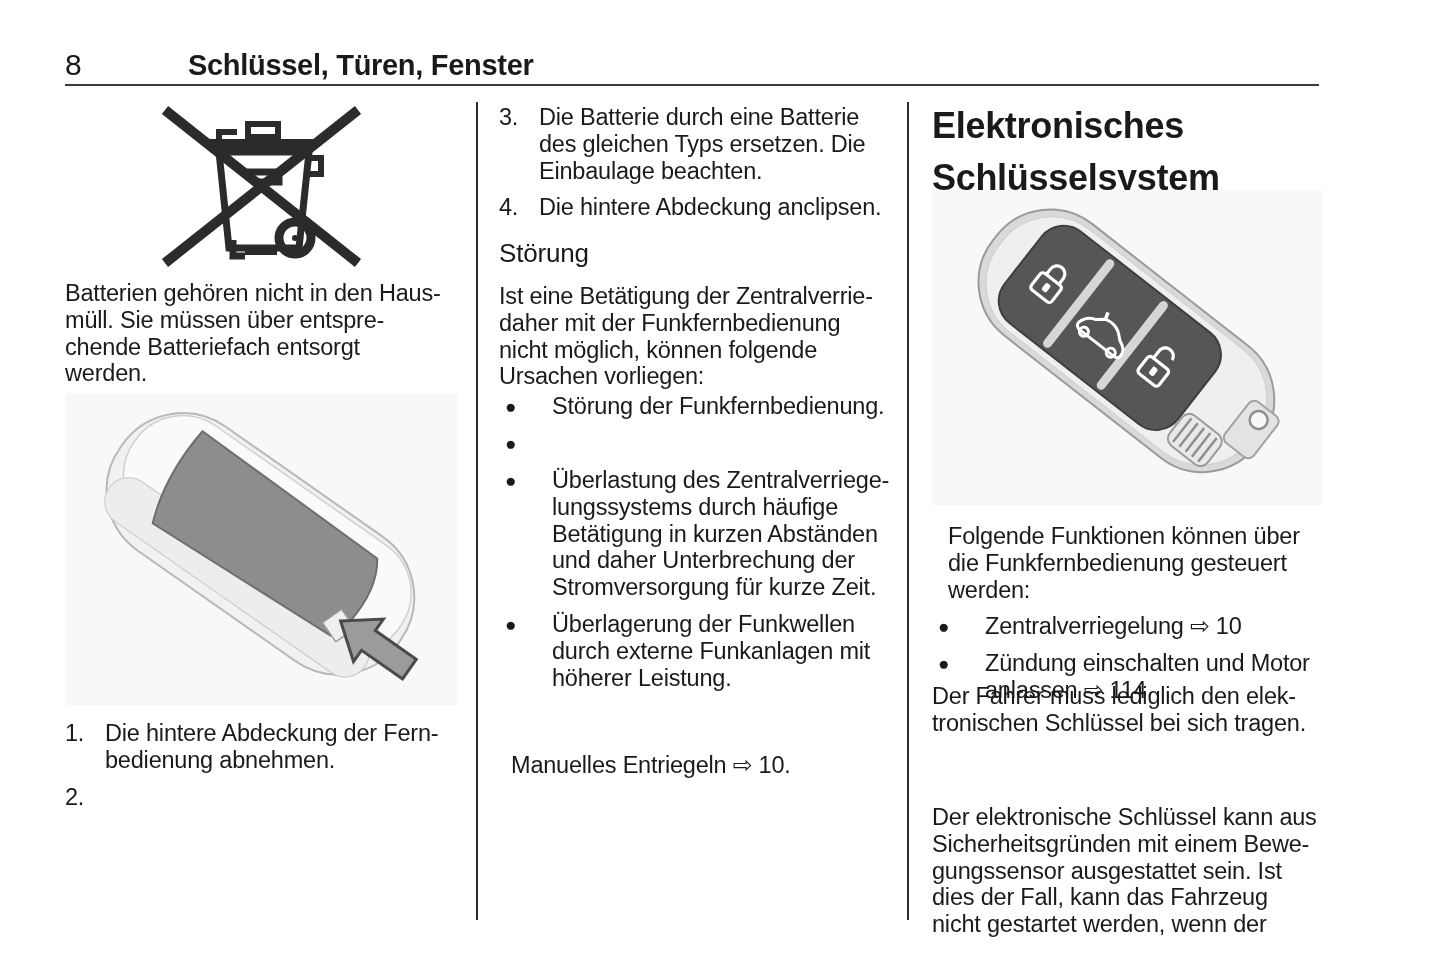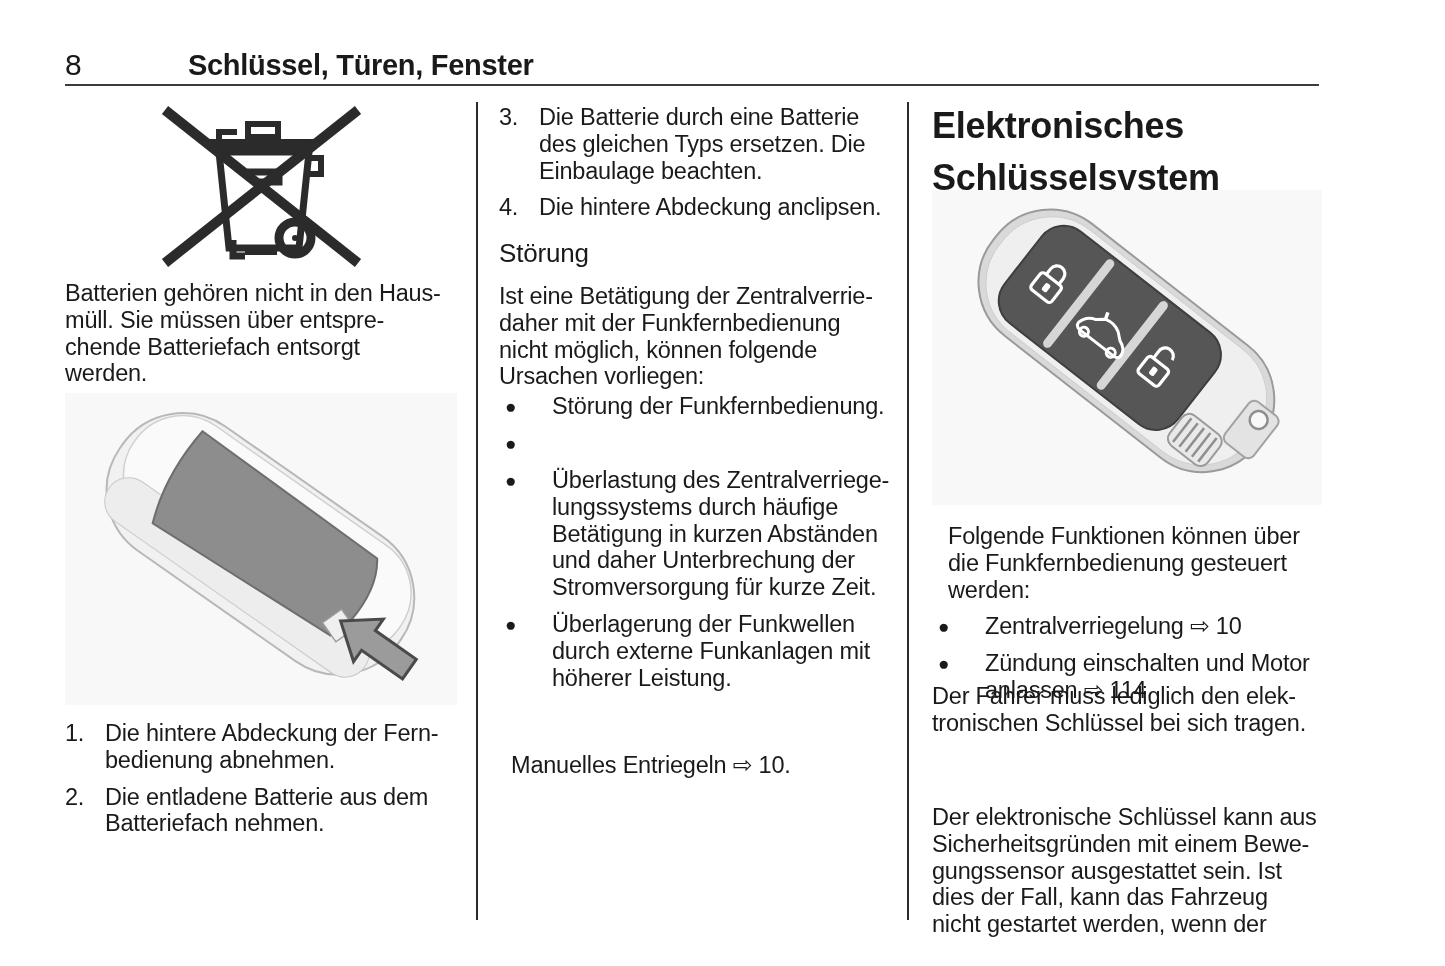--- a/index.html
+++ b/index.html
@@ -111,22 +111,20 @@
   </div>
 
   <div class="abs body-text" id="col1-steps">
     <div class="step-row">
       <span class="step-num">1.</span>
       <span class="pre">Die hintere Abdeckung der Fern-
 bedienung abnehmen.</span>
     </div>
     <div class="step-row">
       <span class="step-num">2.</span>
-      <span class="pre">Die entladene Batterie aus dem
-Batteriefach nehmen.</span>
     </div>
   </div>
 </div>
 
 <div class="col" id="col2">
 
   <div class="abs body-text" id="col2-steps">
     <div class="step-row">
       <span class="step-num">3.</span>
       <span class="pre">Die Batterie durch eine Batterie

